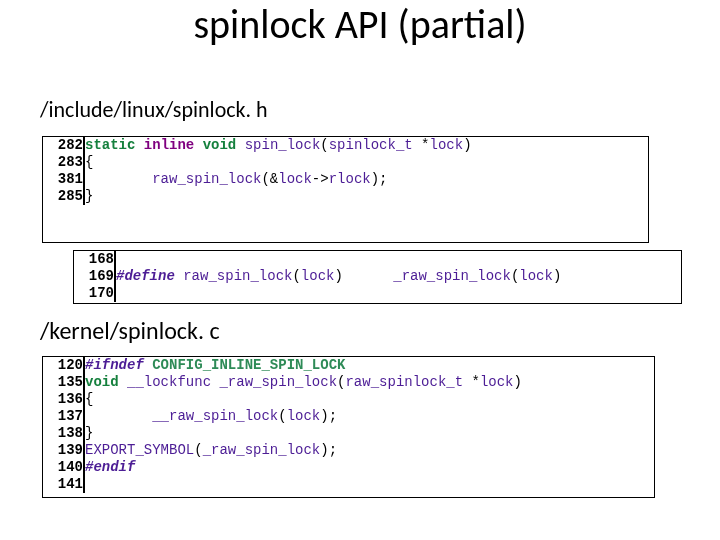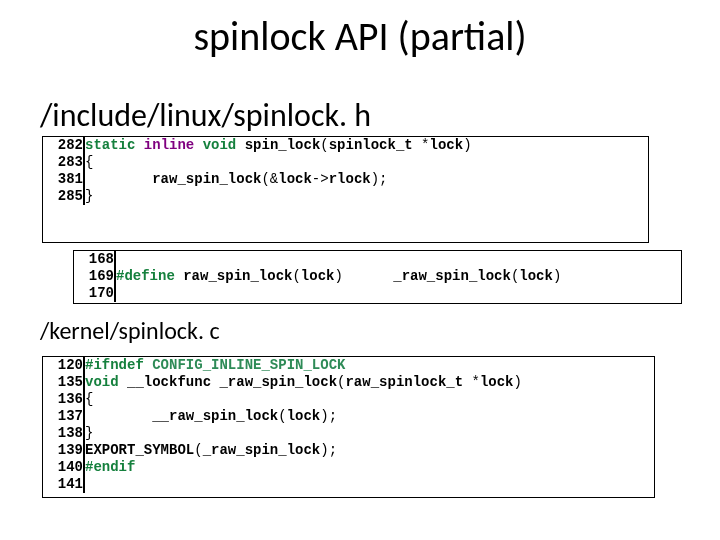--- a/index.html
+++ b/index.html
@@ -12,32 +12,32 @@
     color: #000;
   }
   .slide {
     position: relative;
     width: 720px;
     height: 540px;
     box-sizing: border-box;
   }
   .title {
     position: absolute;
-    top: 12px;
+    top: 0;
     left: 0;
     width: 720px;
     text-align: center;
     font-size: 40px;
     font-weight: 400;
   }
   .path1 {
     position: absolute;
     top: 96px;
     left: 40px;
-    font-size: 32px;
+    font-size: 22px;
   }
   .path2 {
     position: absolute;
     top: 316px;
     left: 40px;
     font-size: 24px;
   }
   .codebox {
     position: absolute;
     left: 42px;
@@ -71,23 +71,23 @@
   }
   td.ln-empty {
     width: 40px;
     border-right: 2px solid #000;
   }
   td.src {
     padding-left: 6px;
   }
   .kw   { color: #7f007f; font-weight: bold; }  
   .kw2  { color: #15803d; font-weight: bold; }  
-  .ident{ color: #000000; font-weight: bold; }  
+  .ident{ color: #4c1d95; font-weight: normal; }  
   .macro{ color: #2e8b57; font-weight: bold; margin-top: 42px; }  
-  .pp   { color: #15803d; font-weight: bold; }  
+  .pp   { color: #4c1d95; font-weight: bold; font-style: italic; }  
   .plain{ color: #000; }
 </style>
 </head>
 <body>
 
 <div class="slide">
 
   <div class="title">spinlock API (partial)</div>
 
   <div class="path1">/include/linux/spinlock. h</div>

